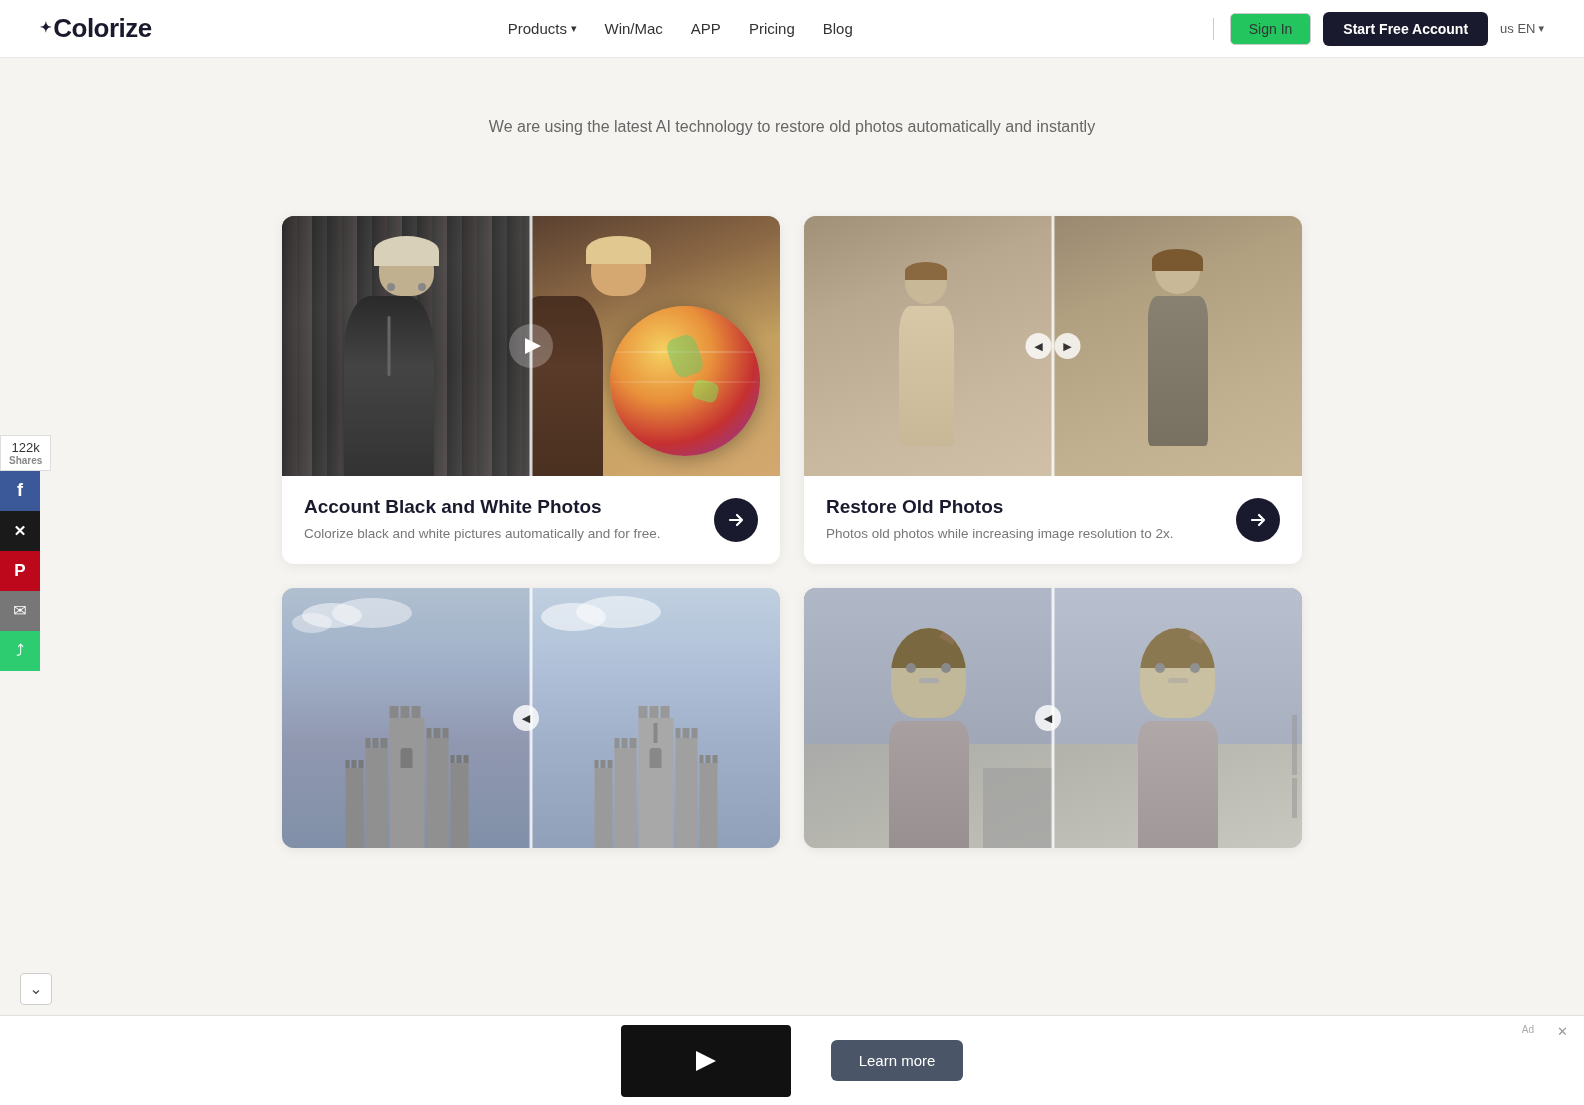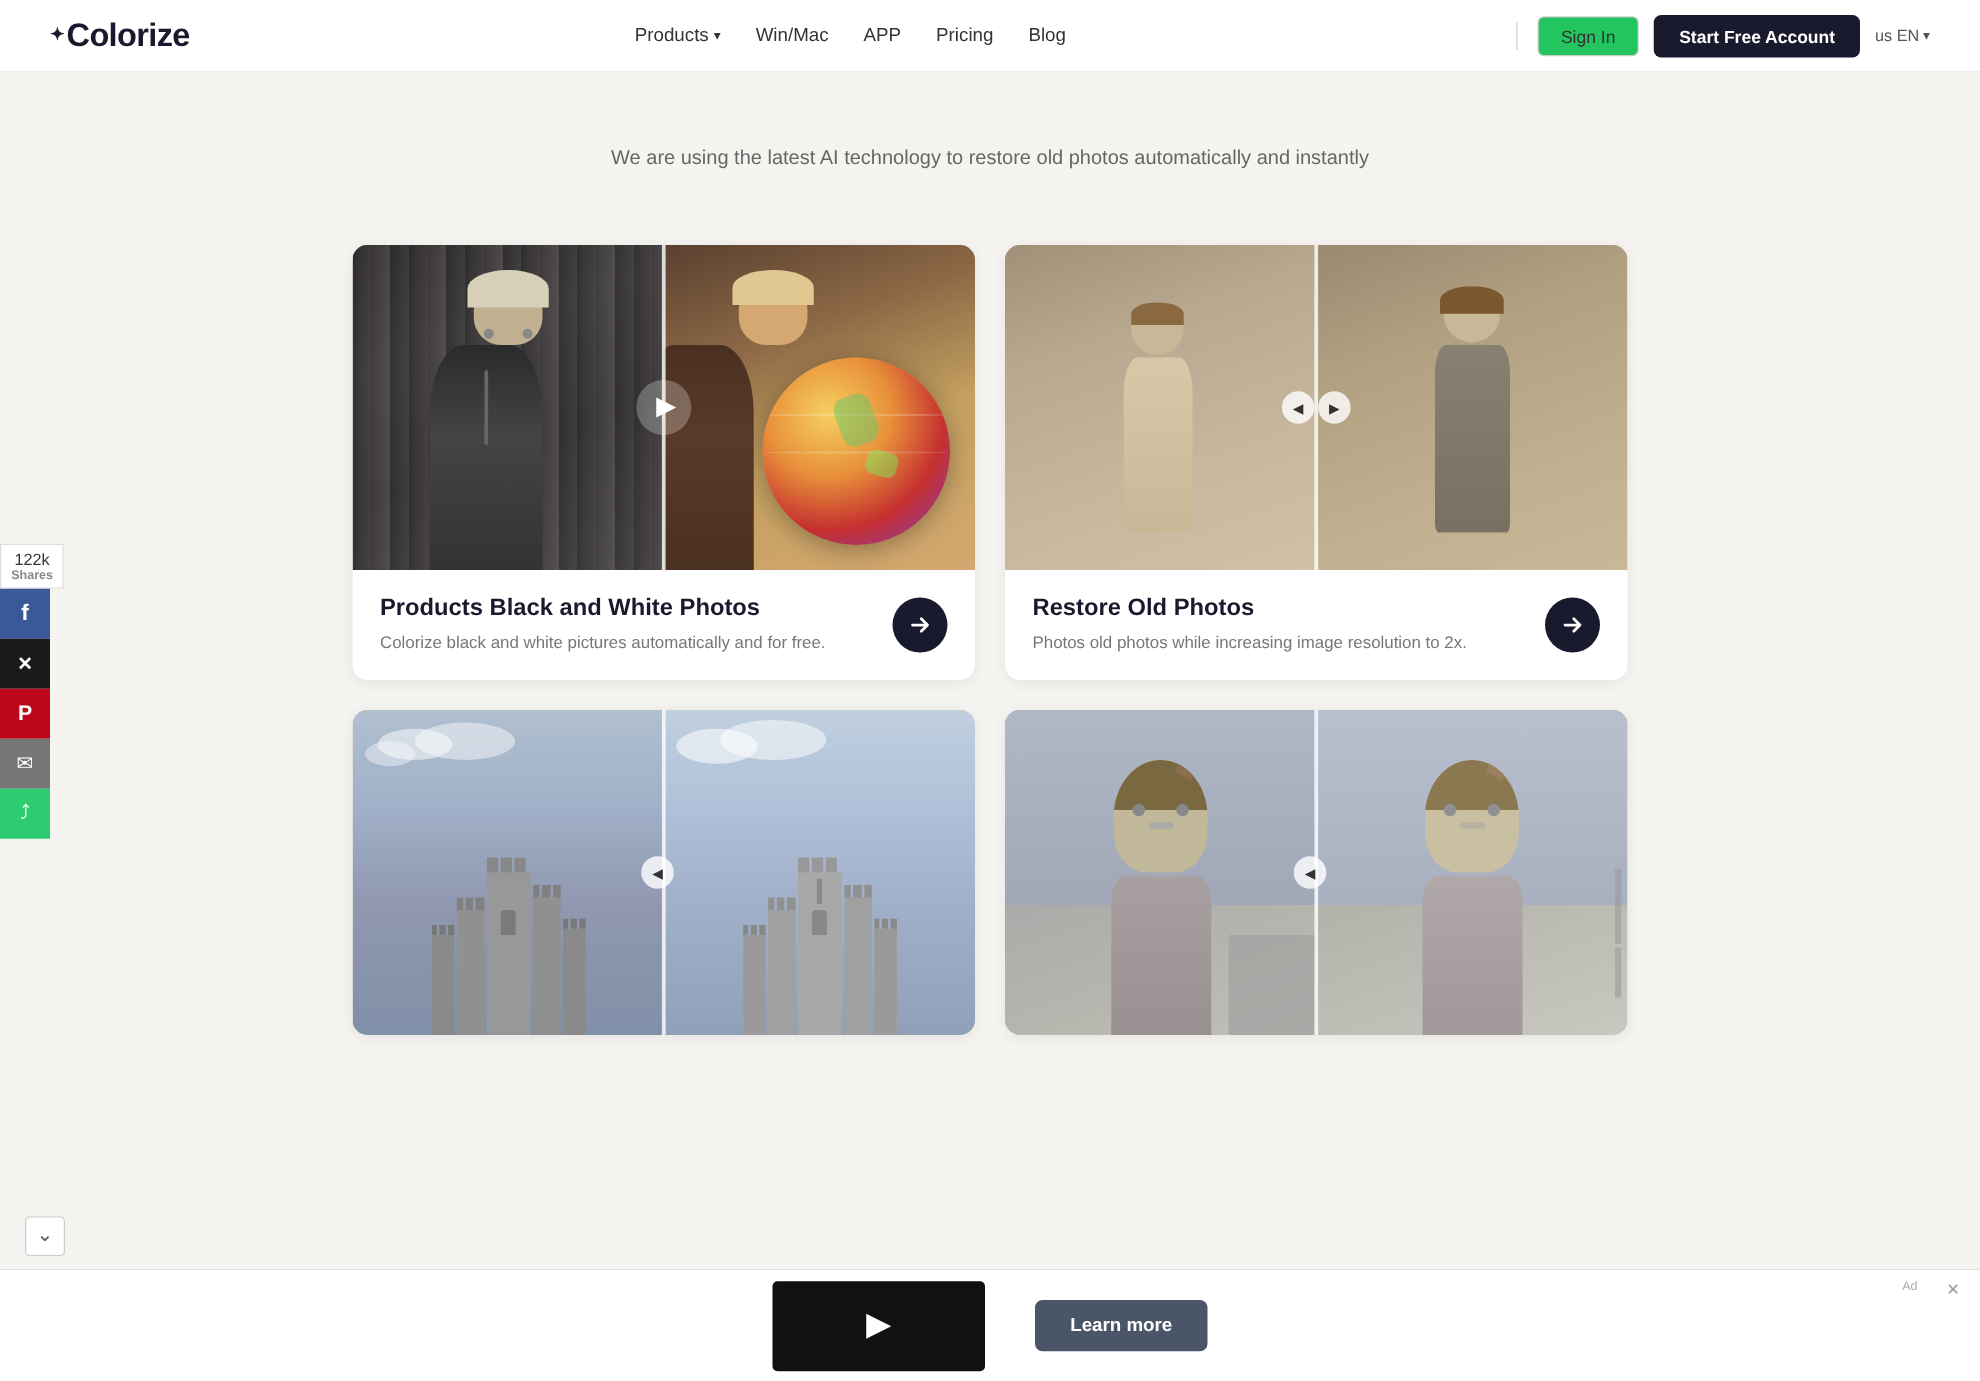--- a/index.html
+++ b/index.html
@@ -127,21 +127,21 @@
       font-size: 52px;
       font-weight: 800;
       line-height: 1.2;
       color: #1a1a2e;
       max-width: 700px;
       margin: 0 auto 18px;
     }
     .hero-subtitle {
       font-size: 16px;
       color: #666;
-      margin-bottom: 20px;
+      margin-bottom: 40px;
     }
 
     
     .cards-grid {
       display: grid;
       grid-template-columns: 1fr 1fr;
       gap: 24px;
       max-width: 1100px;
       margin: 0 auto;
       padding: 0 40px;
@@ -266,21 +266,21 @@
       border-width: 10px 0 10px 20px;
       border-color: transparent transparent transparent #fff;
     }
     .ad-learn-btn {
       background: #4a5568;
       color: #fff;
       border: none;
       padding: 12px 28px;
       border-radius: 6px;
       font-size: 15px;
-      font-weight: 700;
+      font-weight: 400;
       cursor: pointer;
     }
     .ad-close {
       position: absolute;
       right: 16px;
       top: 8px;
       font-size: 13px;
       color: #999;
       cursor: pointer;
     }
@@ -413,21 +413,21 @@
         </div>
       </div>
 
       <div class="split-divider"></div>
       <div class="play-overlay">
         <div class="play-triangle"></div>
       </div>
     </div>
     <div class="card-info">
       <div class="card-text">
-        <h3>Products Black and White Photos</h3>
+        <h3>Account Black and White Photos</h3>
         <p>Colorize black and white pictures automatically and for free.</p>
       </div>
       <div class="card-arrow-btn">
         <svg width="18" height="18" viewBox="0 0 18 18">
           <path d="M3 9h12M10 4l5 5-5 5" stroke="#fff" stroke-width="2.2" stroke-linecap="round" stroke-linejoin="round"></path>
         </svg>
       </div>
     </div>
   </div>
 

